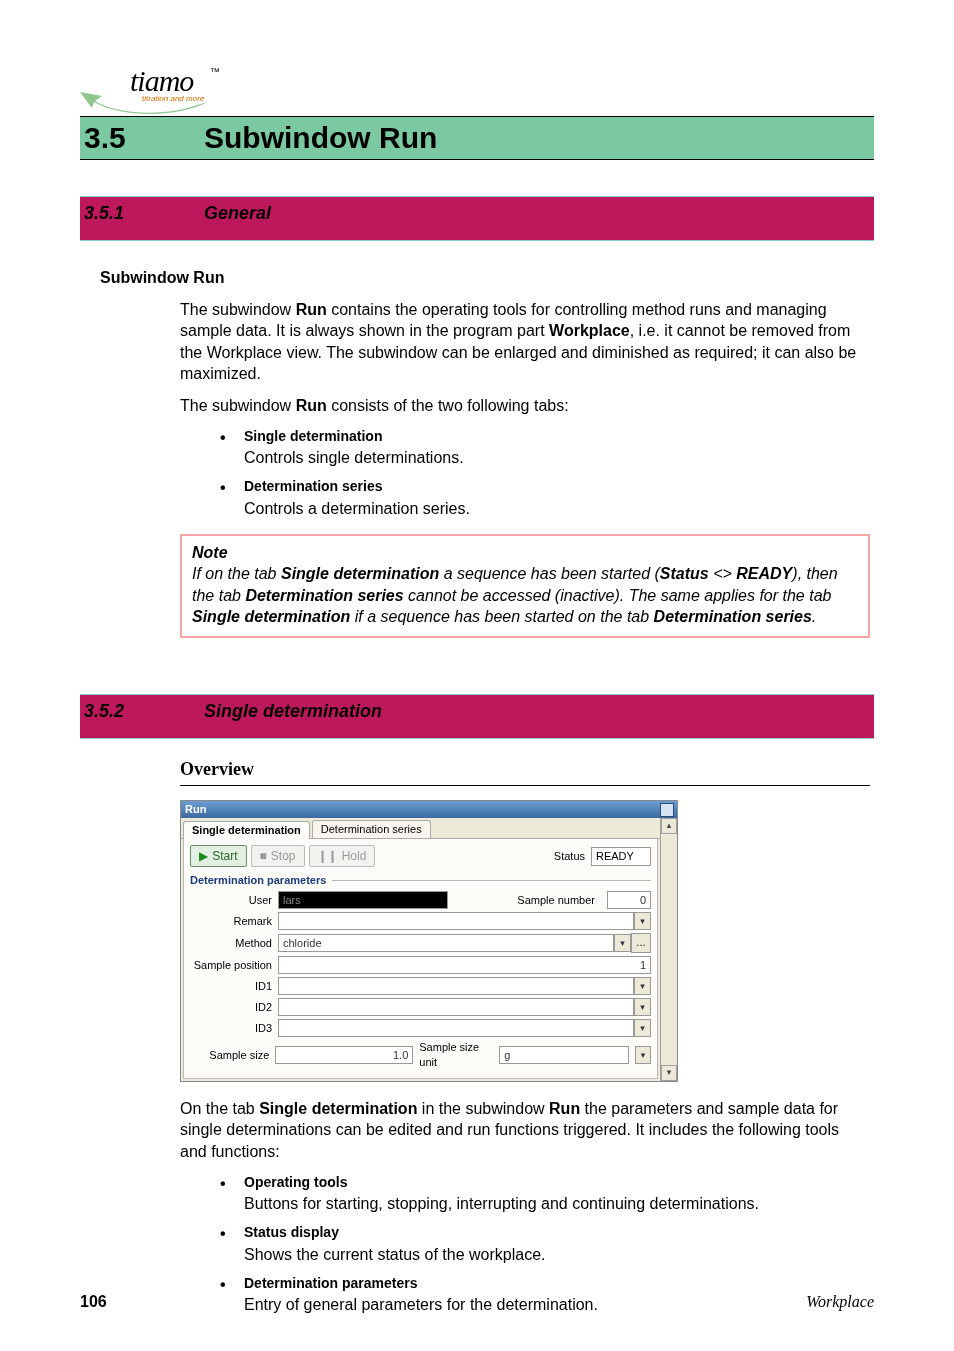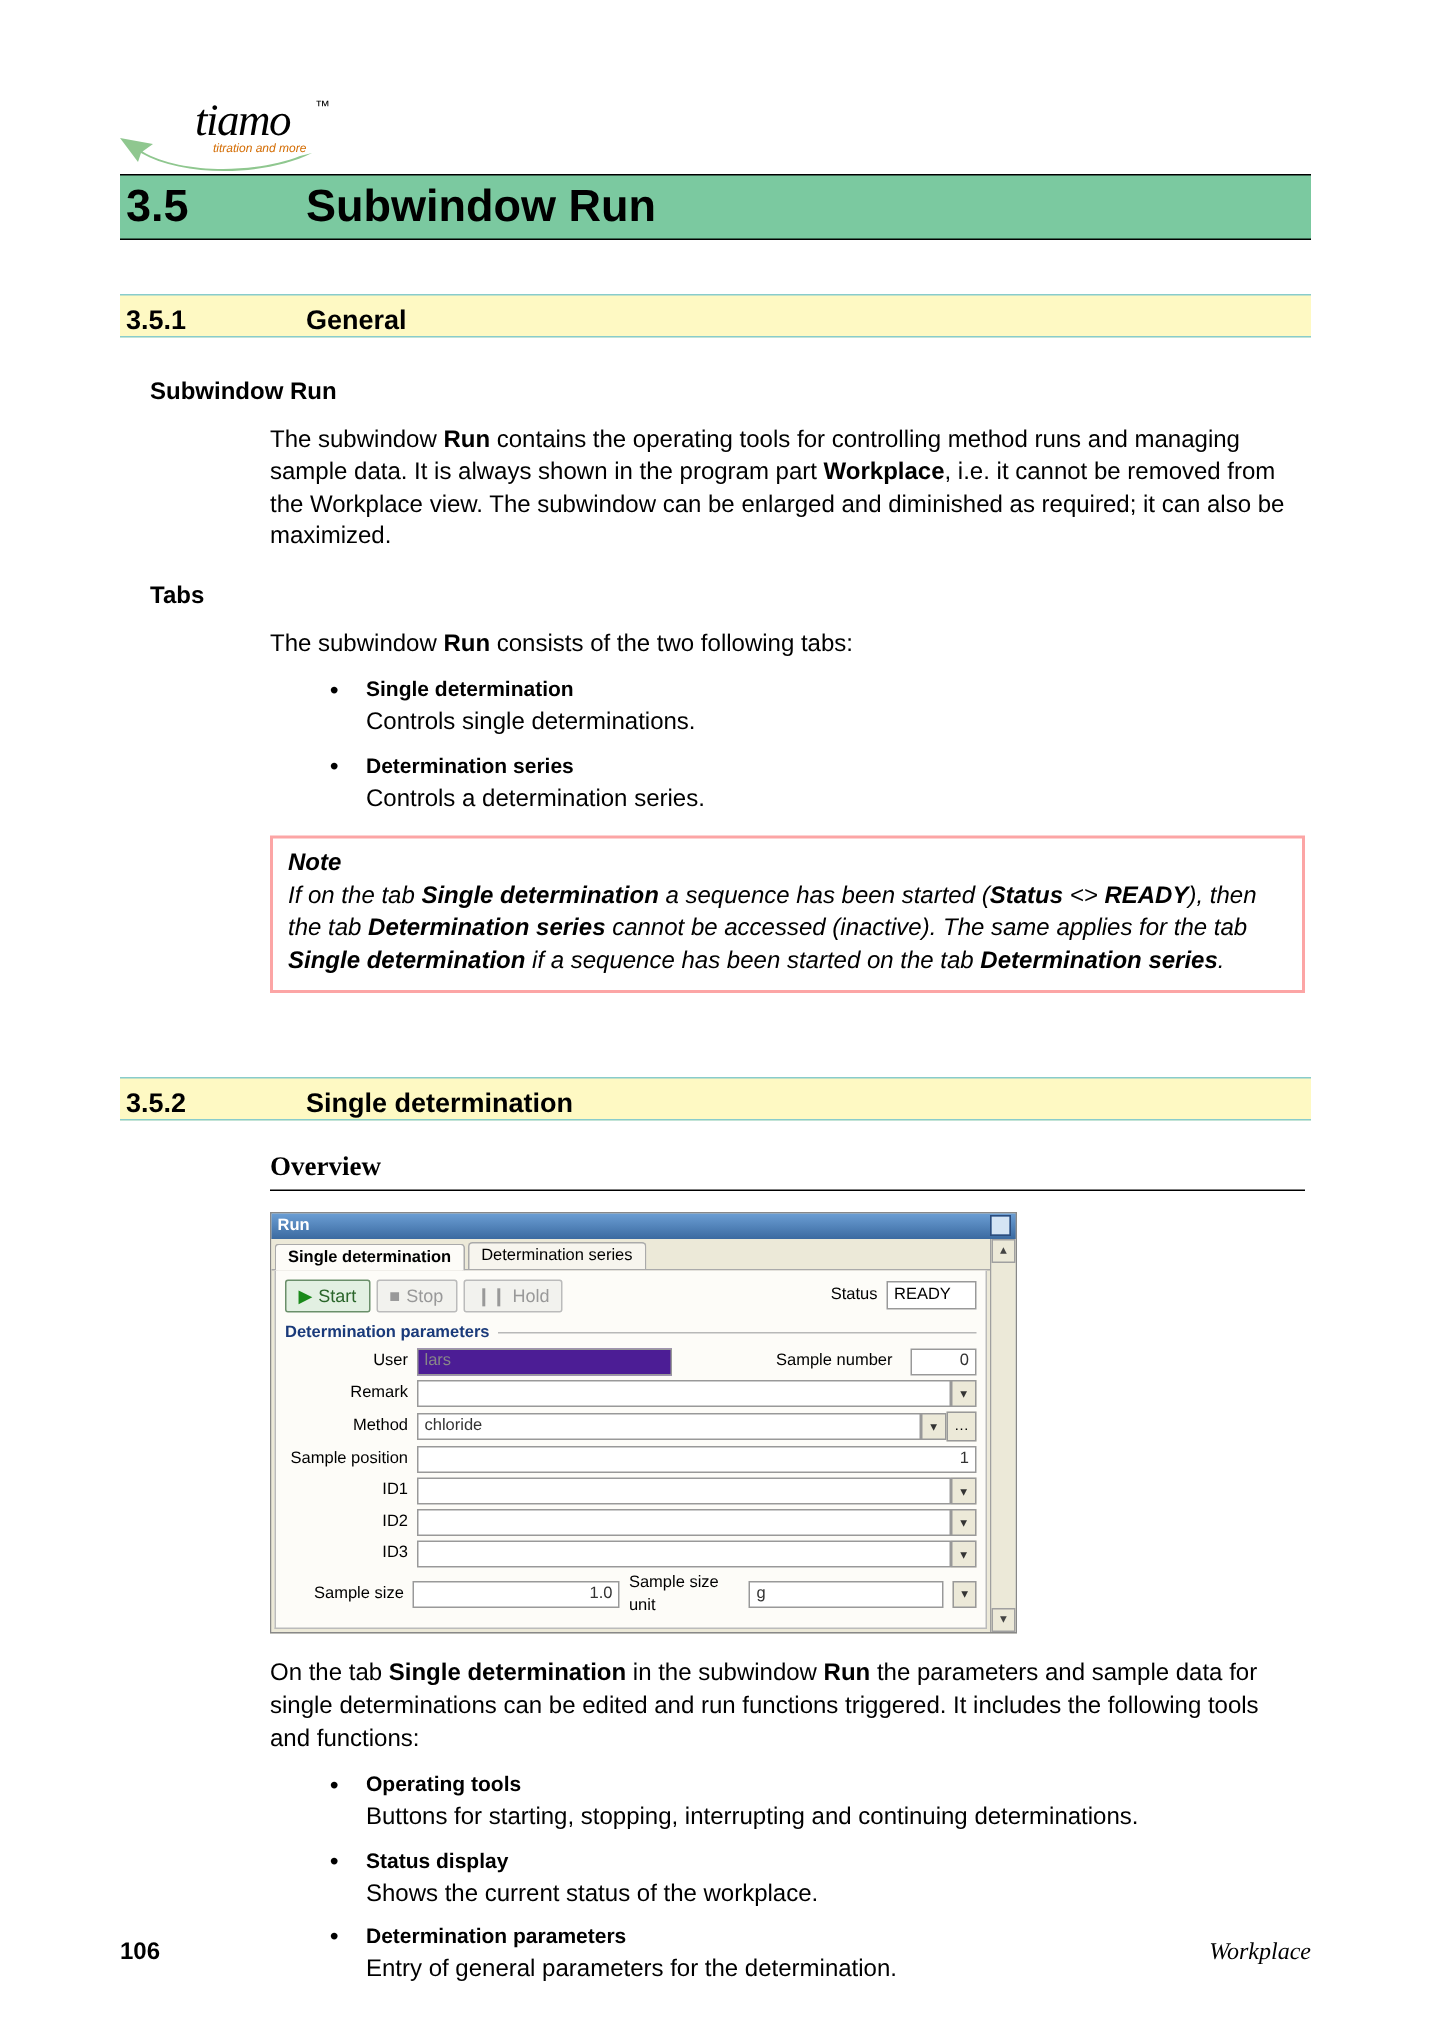--- a/index.html
+++ b/index.html
@@ -71,23 +71,24 @@
   .ch-title {
     font-size: 30px;
     font-weight: 900;
     font-family: Arial, sans-serif;
   }
   
   .sec-heading {
     margin-top: 36px;
     border-top: 1px solid #8cc;
     border-bottom: 1px solid #8cc;
-    background: #fef9c3;
-    padding: 6px 0 0 0;
-    display: flex;
+    background: #be185d;
+    padding: 6px 0 16px 0;
+    display: flex;
+    font-style: italic;
   }
   .sec-num {
     width: 120px;
     padding-left: 4px;
     font-size: 18px;
     font-weight: 900;
     font-family: Arial, sans-serif;
   }
   .sec-title {
     font-size: 18px;
@@ -264,21 +265,21 @@
     border: 1px solid #999;
     background: #fff;
     height: 16px;
     padding: 0 4px;
     font-size: 11px;
     color: #333;
     display: flex;
     align-items: center;
   }
   .shot-row .rinput.small { flex: 0 0 128px; }
-  .shot-row .rinput.disabled { background: #4c1d95; color: #888; }
+  .shot-row .rinput.disabled { background: #000000; color: #888; }
   .shot-row .rside { display: flex; align-items: center; gap: 6px; margin-left: 6px; }
   .shot-row .rright { margin-left: auto; display: flex; align-items: center; gap: 6px; }
   .dd-arrow {
     width: 15px; height: 16px; border: 1px solid #999; background: #ece9d8;
     display: inline-flex; align-items: center; justify-content: center;
     font-size: 9px; color: #333;
   }
   .ell-btn {
     width: 18px; height: 18px; border: 1px solid #999; background: #ece9d8;
     display: inline-flex; align-items: center; justify-content: center;
@@ -320,21 +321,20 @@
     <div class="sec-num">3.5.1</div>
     <div class="sec-title">General</div>
   </div>
 
   <div class="content">
     <div class="heading3 outdent">Subwindow Run</div>
     <div class="para">
       <span>The subwindow </span><b style="font-family:Arial;font-weight:900;">Run</b><span> contains the operating tools for controlling method runs and managing sample data. It is always shown in the program part </span><b style="font-family:Arial;font-weight:900;">Workplace</b><span>, i.e. it cannot be removed from the Workplace view. The subwindow can be enlarged and diminished as required; it can also be maximized.</span>
     </div>
 
-    <div class="heading3 outdent">Tabs</div>
     <div class="para">
       <span>The subwindow </span><b style="font-family:Arial;font-weight:900;">Run</b><span> consists of the two following tabs:</span>
     </div>
 
     <div class="bullets">
       <div class="bullet">
         <div class="bu">•</div>
         <div class="bt">
           <div class="bt-title">Single determination</div>
           <div class="bt-desc">Controls single determinations.</div>

